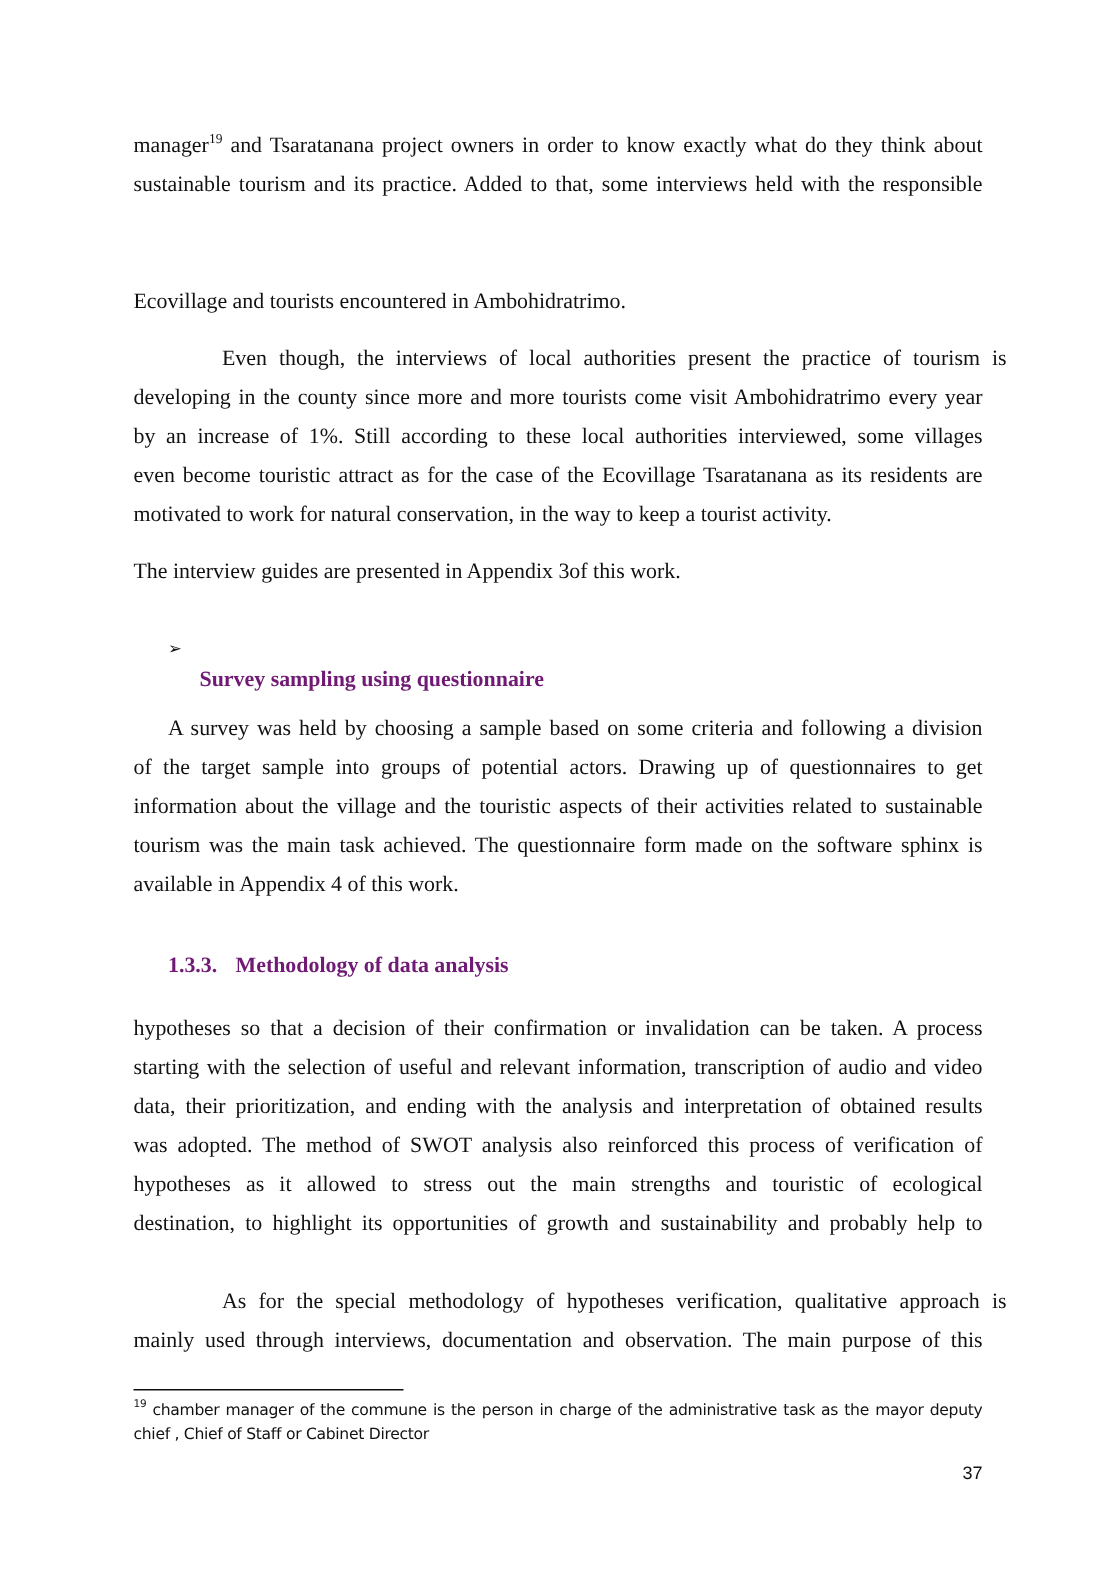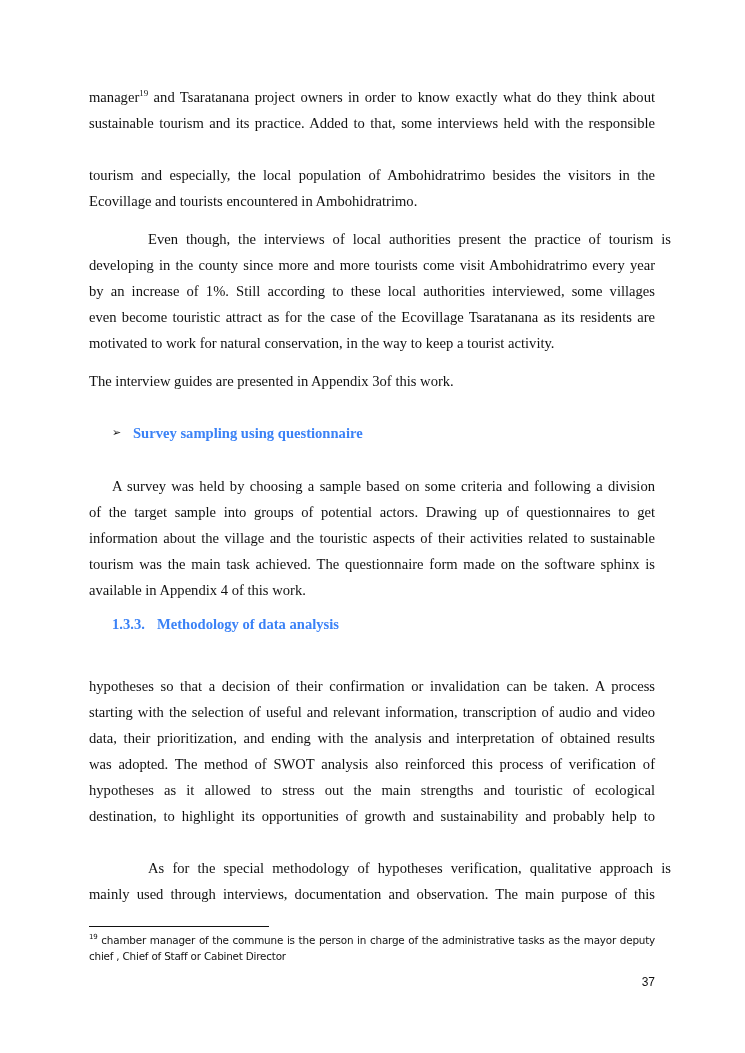--- a/index.html
+++ b/index.html
@@ -12,21 +12,21 @@
       font-family: "Liberation Serif", serif; font-size: 14.6px; color: #111;
       white-space: nowrap; line-height: 18px;
       text-align: justify; text-align-last: justify;
     }
     .line.last { text-align-last: left; }
     .line.indent { left: 120px; width: 523px; margin-left: 28px; }
     .line.indent-sm { left: 112px; width: 543px; }
     sup { font-size: 9px; line-height: 0; vertical-align: 6px; }
     .heading {
       position: absolute; font-family: "Liberation Serif", serif; font-size: 14.6px;
-      font-weight: bold; color: #3b82f6; white-space: nowrap; line-height: 18px;
+      font-weight: bold; color: #701a75; white-space: nowrap; line-height: 18px; margin-top: 20px;
     }
     .bullet {
       position: absolute; left: 112px; font-family: "DejaVu Sans", sans-serif; font-size: 11px; color: #111;
       line-height: 18px;
     }
     .fn-rule { position: absolute; left: 89px; top: 926px; width: 180px; height: 1px; background: #111; }
     .fn {
       position: absolute; left: 89px; width: 566px; font-family: "DejaVu Sans", sans-serif;
       font-size: 10.4px; color: #111; white-space: nowrap; line-height: 14px;
       text-align: justify; text-align-last: justify; letter-spacing: -0.2px;
@@ -38,21 +38,20 @@
       font-size: 12px; color: #111;
     }
   </style>
 </head>
 <body>
 
 <div class="page">
 
   <div class="line" style="top:88px"><span>manager</span><sup>19</sup><span> and Tsaratanana project owners in order to know exactly what do they think about</span></div>
   <div class="line" style="top:114px">sustainable tourism and its practice. Added to that, some interviews held with the responsible</div>
-  <div class="line" style="top:166px">tourism and especially, the local population of Ambohidratrimo besides the visitors in the</div>
   <div class="line last" style="top:192px">Ecovillage and tourists encountered in Ambohidratrimo.</div>
 
   <div class="line indent" style="top:230px">Even though, the interviews of local authorities present the practice of tourism is</div>
   <div class="line" style="top:256px">developing in the county since more and more tourists come visit Ambohidratrimo every year</div>
   <div class="line" style="top:282px">by an increase of 1%. Still according to these local authorities interviewed, some villages</div>
   <div class="line last" style="top:334px">motivated to work for natural conservation, in the way to keep a tourist activity.</div>
   <div class="line" style="top:308px">even become touristic attract as for the case of the Ecovillage Tsaratanana as its residents are</div>
 
   <div class="line last" style="top:372px">The interview guides are presented in Appendix 3of this work.</div>
 
@@ -72,17 +71,17 @@
   <div class="line" style="top:703px">starting with the selection of useful and relevant information, transcription of audio and video</div>
   <div class="line" style="top:729px">data, their prioritization, and ending with the analysis and interpretation of obtained results</div>
   <div class="line" style="top:755px">was adopted.  The method of SWOT analysis also reinforced this process of verification of</div>
   <div class="line" style="top:781px">hypotheses as it allowed to stress out the main strengths and touristic of ecological</div>
   <div class="line" style="top:807px">destination, to highlight its opportunities of growth and sustainability and probably help to</div>
 
   <div class="line indent" style="top:859px">As for the special methodology of hypotheses verification, qualitative approach is</div>
   <div class="line" style="top:885px">mainly used through interviews, documentation and observation. The main purpose of this</div>
 
   <div class="fn-rule"></div>
-  <div class="fn" style="top:933px"><sup>19</sup><span> chamber manager of the commune is the person in charge of the administrative tasks as the mayor deputy</span></div>
+  <div class="fn" style="top:933px"><sup>19</sup><span> chamber manager of the commune is the person in charge of the administrative task as the mayor deputy</span></div>
   <div class="fn last" style="top:949px">chief , Chief of Staff  or Cabinet Director</div>
 
   <div class="page-num">37</div>
 </div>
 
 </body></html>

